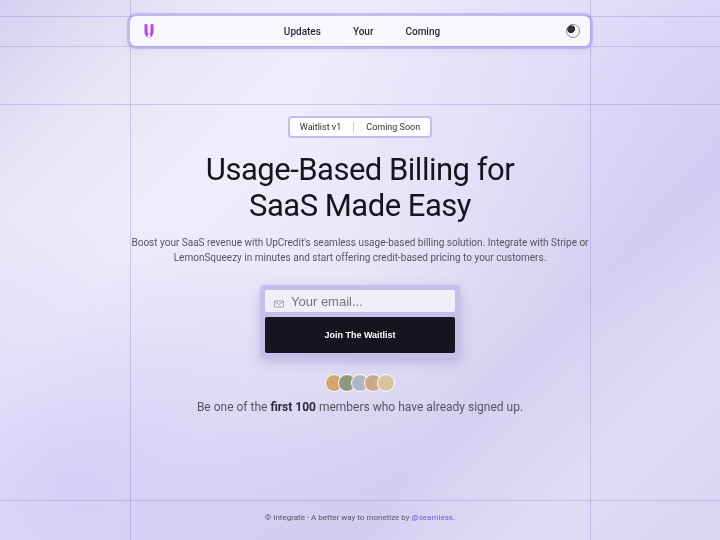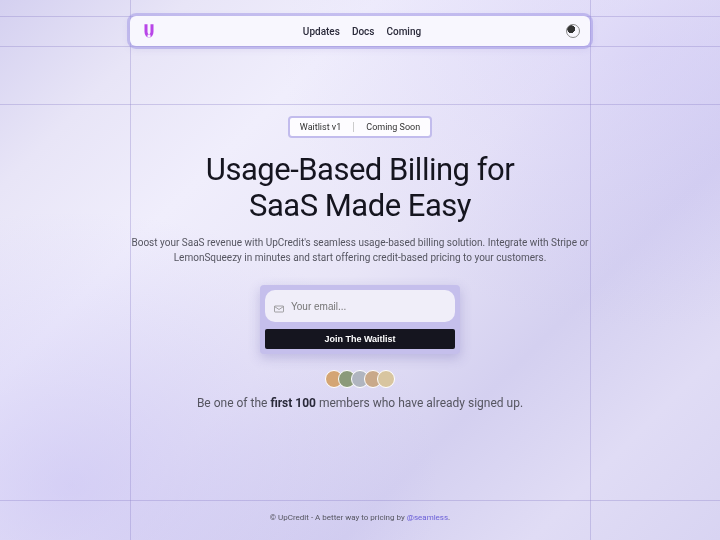--- a/index.html
+++ b/index.html
@@ -3,33 +3,33 @@
 <meta charset="utf-8">
 <style>
 *{margin:0;padding:0;box-sizing:border-box}
 body{width:720px;height:540px;font-family:-apple-system,BlinkMacSystemFont,"Segoe UI",Roboto,sans-serif;background:linear-gradient(135deg,#d4d0f0 0%,#e8e5f7 15%,#f0eefc 30%,#e8e5f7 50%,#d4d0f0 70%,#e0dcf5 85%,#d8d4f2 100%);position:relative;overflow:hidden}
 .bg-overlay{position:absolute;inset:0;background:radial-gradient(ellipse at 10% 90%,rgba(180,170,240,0.4) 0%,transparent 40%),radial-gradient(ellipse at 90% 10%,rgba(200,190,250,0.3) 0%,transparent 40%)}
 .guides{position:absolute;inset:0;pointer-events:none}
 .guide-v{position:absolute;top:0;bottom:0;width:1px;background:rgba(140,130,200,0.35)}
 .guide-h{position:absolute;left:0;right:0;height:1px;background:rgba(140,130,200,0.35)}
 .nav{position:absolute;top:16px;left:50%;transform:translateX(-50%);width:460px;height:30px;background:#f8f7fe;border-radius:6px;box-shadow:0 0 0 3px rgba(160,150,230,0.5),0 2px 8px rgba(100,90,180,0.15);display:flex;align-items:center;padding:0 10px}
 .logo{width:18px;height:18px;display:flex;align-items:center;justify-content:center}
-.nav-links{display:flex;gap:12px;margin:0 auto}
+.nav-links{display:flex;gap:32px;margin:0 auto}
 .nav-link{font-size:10px;color:#2a2a3a;cursor:pointer;font-weight:500}
 .theme-toggle{width:14px;height:14px;border-radius:50%;background:radial-gradient(circle at 35% 35%,#333 35%,transparent 36%);border:1px solid #888;cursor:pointer}
 .hero{position:absolute;top:115px;left:50%;transform:translateX(-50%);width:540px;text-align:center}
 .badge-wrap{display:inline-flex;border:2px solid rgba(155,145,225,0.6);border-radius:4px;background:#fdfcff;padding:4px 10px;gap:12px;align-items:flex-start;font-size:9px;color:#333;margin-bottom:14px}
 .badge-sep{width:1px;height:10px;background:#ccc}
 h1{font-size:31px;font-weight:400;color:#15151f;line-height:1.15;letter-spacing:-0.5px;margin-bottom:12px}
 .subtitle{font-size:10px;color:#555560;line-height:1.5;max-width:480px;margin:0 auto 20px}
 .form-card{width:200px;margin:0 auto;background:#c5bfec;border-radius:4px;padding:5px;box-shadow:0 4px 12px rgba(80,70,160,0.25)}
-.email-input{width:100%;height:32px;background:#f0eef9;border:none;border-radius:10px;padding:0 8px 0 26px;font-size:10px;color:#888;margin-bottom:5px;position:relative}
+.email-input{width:100%;height:22px;background:#f0eef9;border:none;border-radius:2px;padding:0 8px 0 26px;font-size:13px;color:#888;margin-bottom:5px;position:relative}
 .input-wrap{position:relative}
 .input-icon{position:absolute;left:8px;top:50%;transform:translateY(-50%);width:12px;height:12px;z-index:1}
-.join-btn{width:100%;height:20px;background:#15151f;color:#fff;border:none;border-radius:2px;font-size:9px;font-weight:600;cursor:pointer}
+.join-btn{width:100%;height:36px;background:#15151f;color:#fff;border:none;border-radius:2px;font-size:9px;font-weight:600;cursor:pointer}
 .avatars{display:flex;justify-content:center;margin:16px 0 8px}
 .avatar{width:18px;height:18px;border-radius:50%;border:1.5px solid #fff;margin-left:-5px;background:#d4a574}
 .avatar:first-child{margin-left:0}
 .avatar:nth-child(2){background:#8b9a7a}
 .avatar:nth-child(3){background:#b0b5c0}
 .avatar:nth-child(4){background:#c9a98a}
 .avatar:nth-child(5){background:#d8c5a0}
 .social{font-size:12px;color:#555560}
 .social b{font-weight:700;color:#2a2a3a}
 .footer{position:absolute;bottom:18px;left:50%;transform:translateX(-50%);font-size:8px;color:#555560}
@@ -49,21 +49,21 @@
 </div>
 
 <nav class="nav">
   <div class="logo">
     <svg viewBox="0 0 24 24" width="18" height="18">
         <path fill="#b845e8" d="M6 3 L10 3 L10 13 Q10 17 14 17 L14 21 Q6 21 6 13 Z M18 3 L14 3 L14 13 Q14 17 10 17 L10 21 Q18 21 18 13 Z"></path>
       </svg>
   </div>
   <div class="nav-links">
     <span class="nav-link">Updates</span>
-    <span class="nav-link">Docs</span>
+    <span class="nav-link">Your</span>
     <span class="nav-link">Coming</span>
   </div>
   <div class="theme-toggle"></div>
 </nav>
 
 <div class="hero">
   <div class="badge-wrap">
     <span>Waitlist v1</span>
     <span class="badge-sep"></span>
     <span>Coming Soon</span>
@@ -91,14 +91,14 @@
     <div class="avatar"></div>
     <div class="avatar"></div>
     <div class="avatar"></div>
   </div>
   <p class="social">
     <span>Be one of the </span><b>first 100</b><span> members who have already signed up.</span>
   </p>
 </div>
 
 <div class="footer">
-  <span>© UpCredit - A better way to pricing by </span><a href="#">@seamless</a><span>.</span>
+  <span>© Integrate - A better way to monetize by </span><a href="#">@seamless</a><span>.</span>
 </div>
 
 </body></html>

